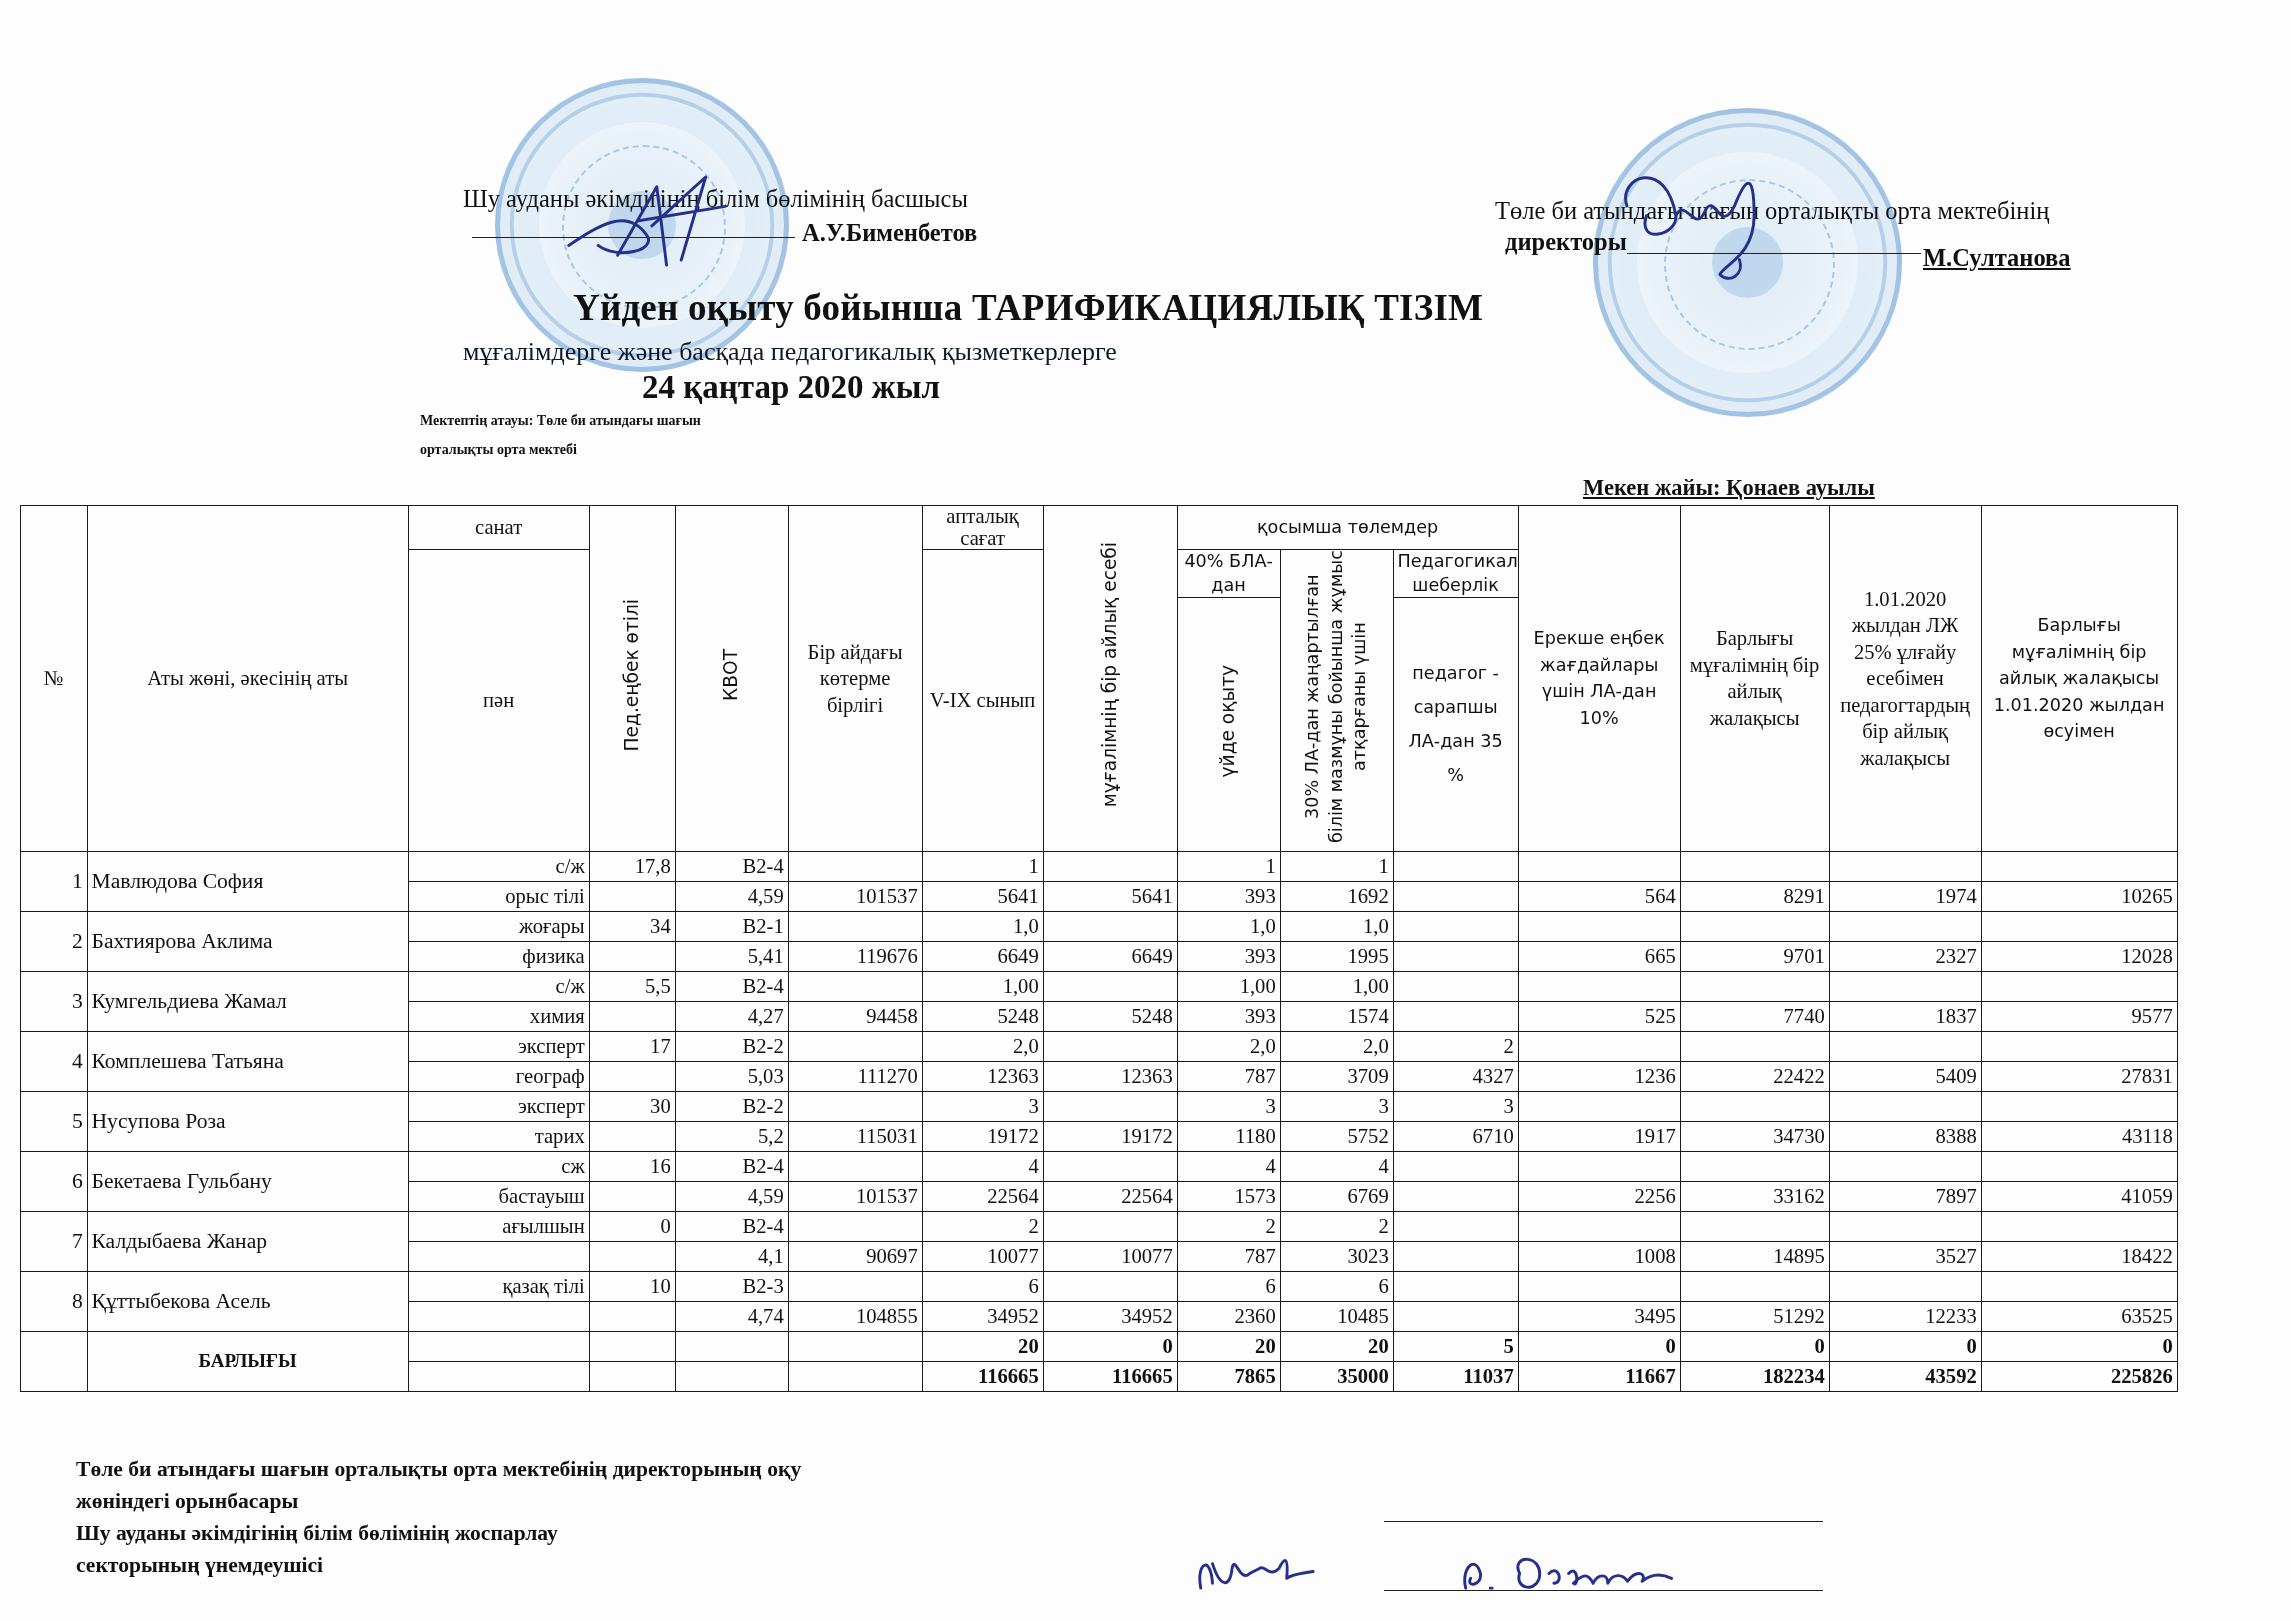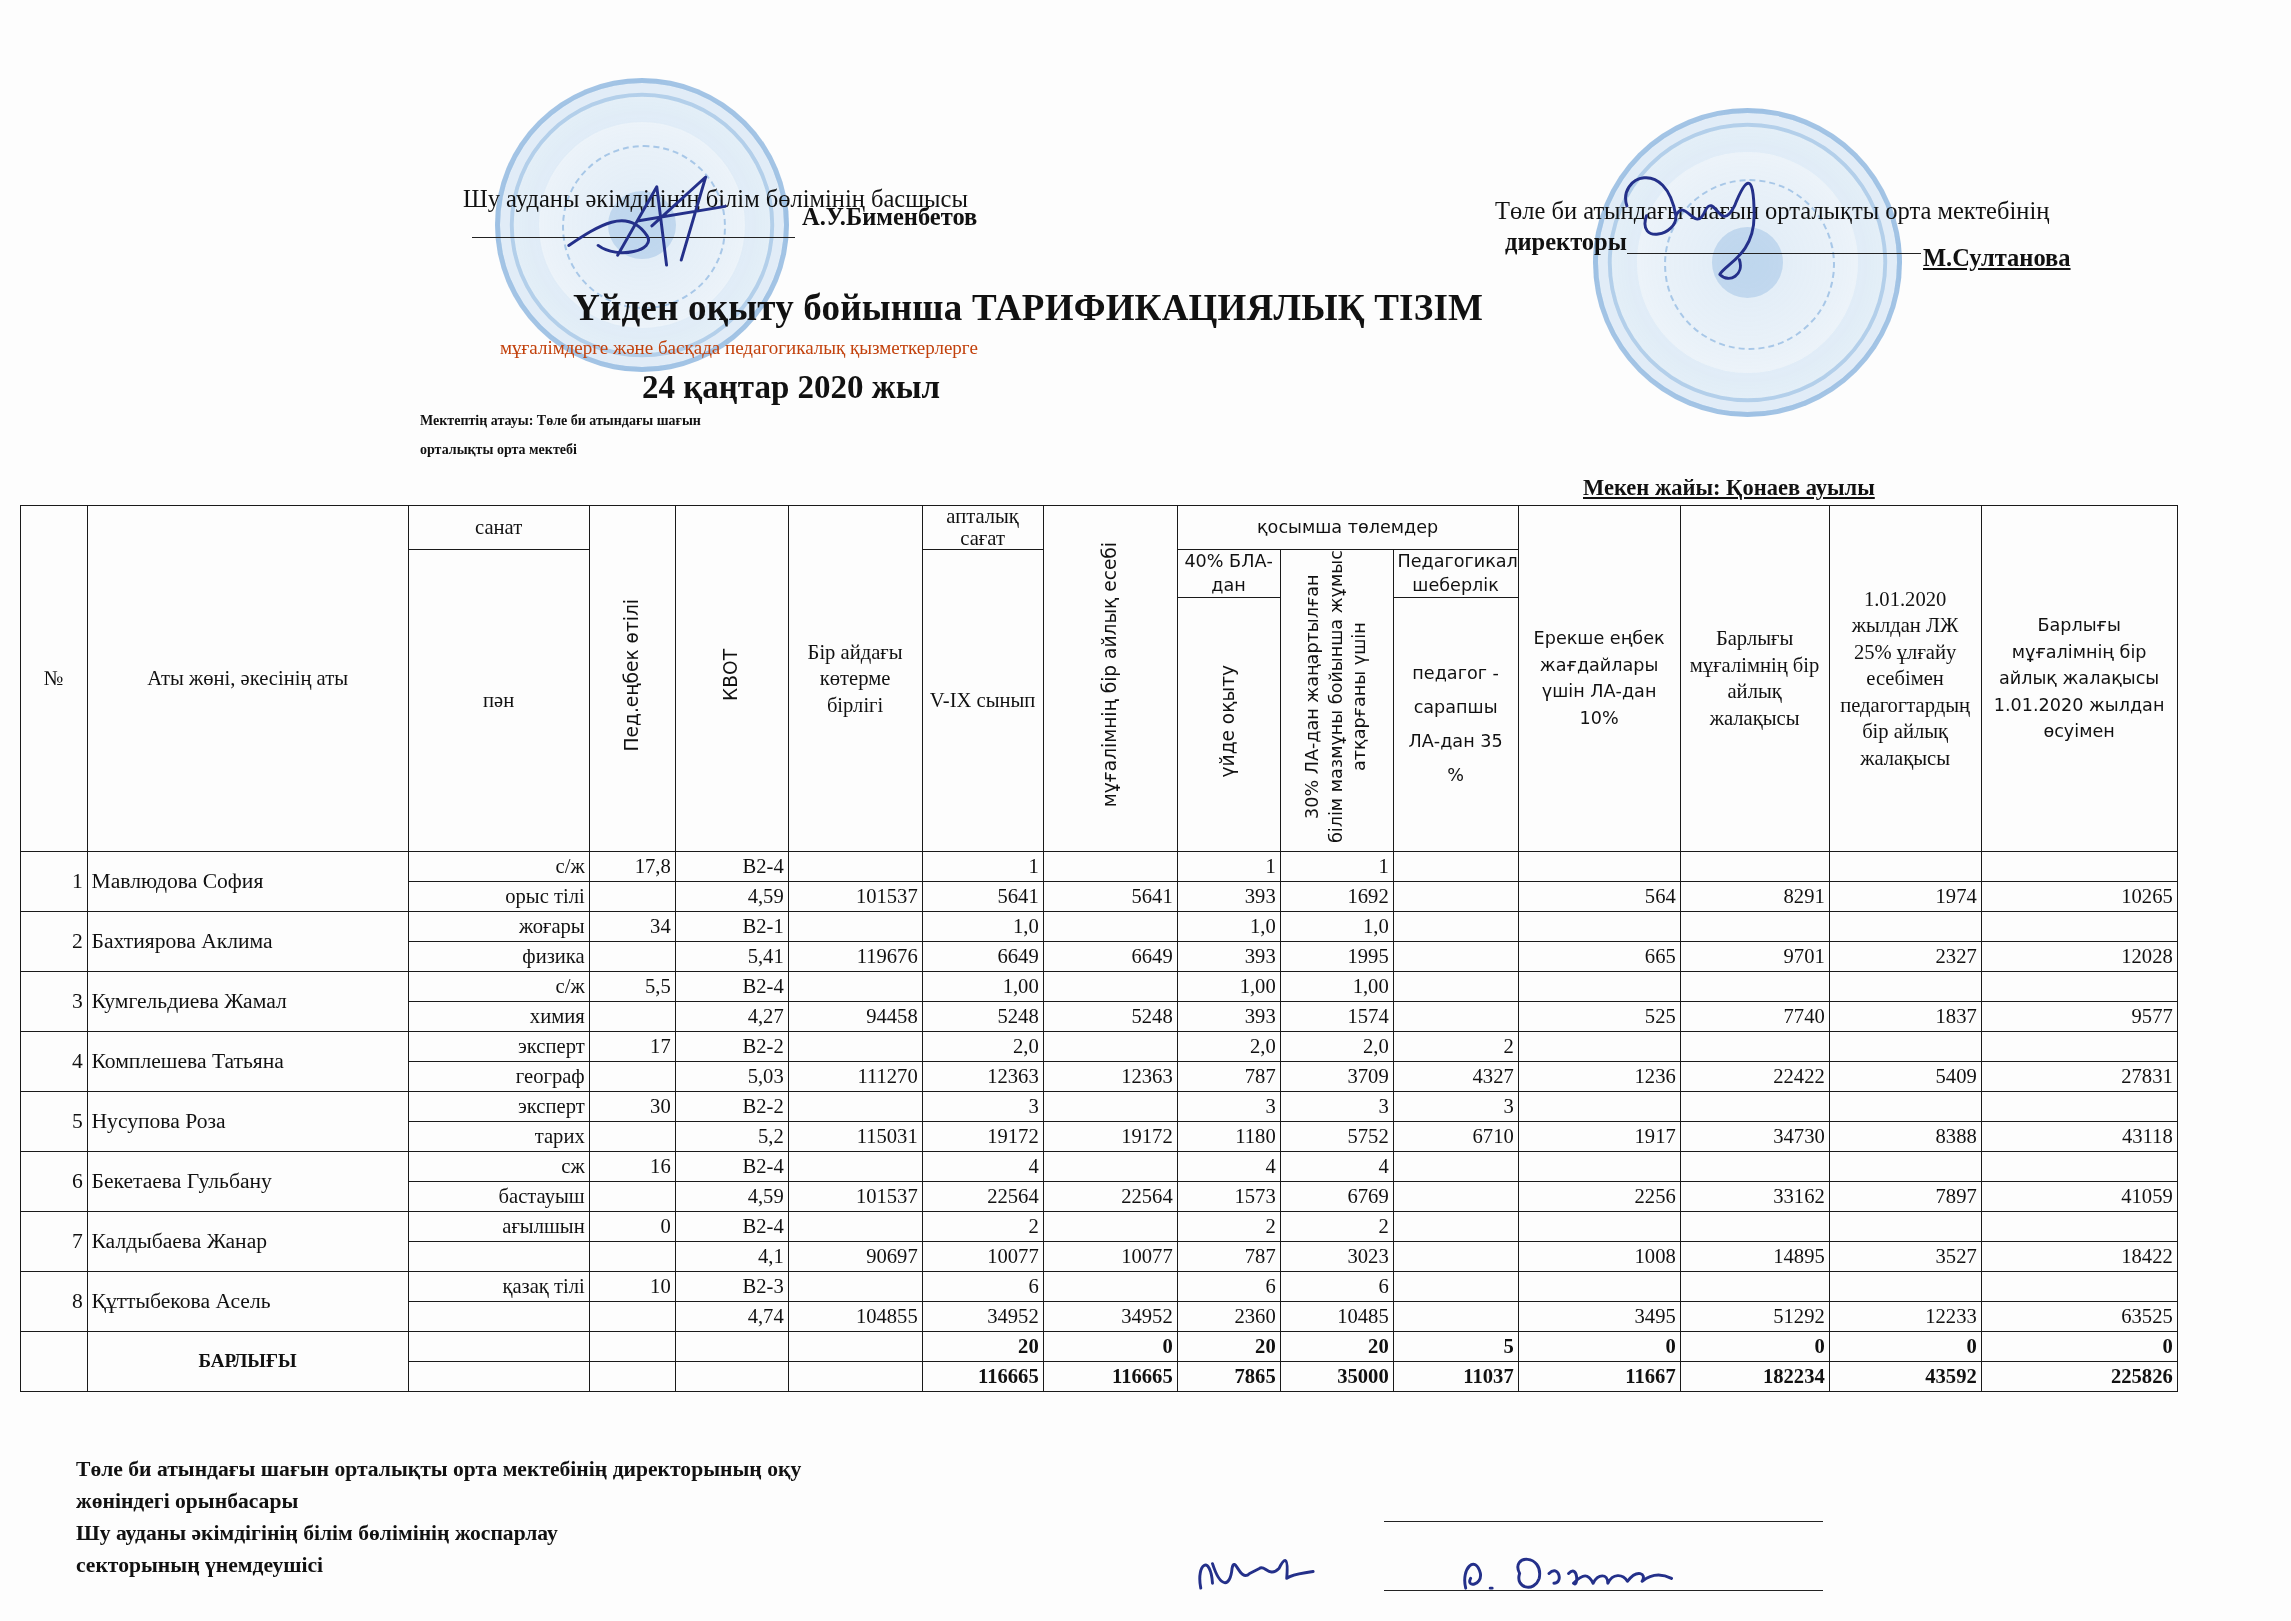--- a/index.html
+++ b/index.html
@@ -22,21 +22,21 @@
   .stamp .core {
     position: absolute; left: 38%; top: 38%; width: 24%; height: 24%;
     border-radius: 50%; background: rgba(90,150,210,0.25);
   }
   .sig { position: absolute; }
   .sig path { fill: none; stroke: #24308a; stroke-width: 3; stroke-linecap: round; stroke-linejoin: round; }
   .approve { font-size: 24.5px; line-height: 33px; }
   .approve b { font-weight: bold; }
   .uline { position: absolute; border-bottom: 1.5px solid #222; }
   .title { font-size: 37px; font-weight: bold; letter-spacing: 0.2px; }
-  .subtitle { font-size: 19px; color: #c2410c; margin-left: 37px; }
+  .subtitle { font-size: 26px; color: #0f172a; }
   .date { font-size: 33px; font-weight: bold; }
   .school { font-size: 14px; font-weight: bold; line-height: 29px; }
   .address { font-size: 22.5px; font-weight: bold; text-decoration: underline; }
 
   table.tar {
     position: absolute; left: 19.6px; top: 505px; width: 2156px;
     border-collapse: collapse; table-layout: fixed;
     font-size: 20.6px;
   }
   table.tar td, table.tar th {
@@ -64,21 +64,21 @@
   <div class="inner"></div>
     <div class="core"></div>
 </div>
 <div class="stamp" style="left:1593px; top:108px; width:299px; height:299px;">
   <div class="inner"></div>
     <div class="core"></div>
 </div>
 
 <div class="abs approve" style="left:463px; top:182px;">Шу ауданы әкімдігінің білім бөлімінің басшысы</div>
 <div class="uline" style="left:472px; top:237px; width:323px;"></div>
-<div class="abs approve" style="left:802px; top:200px;text-align:right;"><b>А.У.Бименбетов</b></div>
+<div class="abs approve" style="left:802px; top:216px;text-align:right;"><b>А.У.Бименбетов</b></div>
 <svg class="sig" style="left:559px; top:167px;" width="176" height="108" viewBox="0 0 180 110">
   <path d="M10 80 C40 60, 70 40, 90 70 C100 85, 60 95, 40 80 M60 90 L100 20 L110 100 M95 60 L150 10 L125 95 M80 55 C110 50, 140 45, 170 40"></path>
 </svg>
 
 <div class="abs approve" style="left:1495px; top:194px;">Төле би атындағы шағын орталықты орта мектебінің</div>
 <div class="abs approve" style="left:1505px; top:225px;"><b>директоры</b></div>
 <div class="uline" style="left:1627px; top:253px; width:294px;"></div>
 <div class="abs approve" style="left:1923px; top:241px;text-decoration:underline;"><b>М.Султанова</b></div>
 <svg class="sig" style="left:1607px; top:157px;" width="167" height="137" viewBox="0 0 170 140">
   <path d="M20 50 C10 20, 60 0, 70 60 C72 80, 30 90, 40 60 M70 60 C80 40, 90 80, 100 55 C110 35, 115 80, 130 50 C140 25, 150 10, 150 60 C150 100, 120 110, 115 120 C125 130, 140 120, 135 105"></path>

